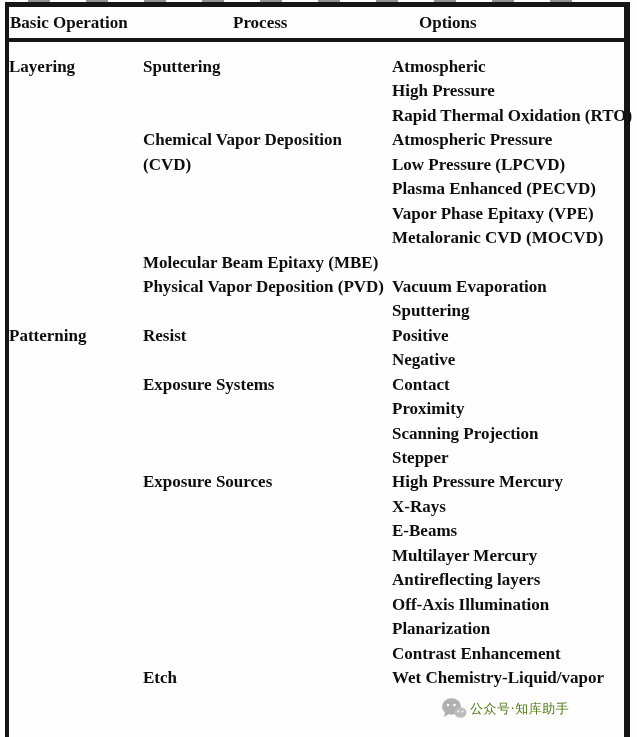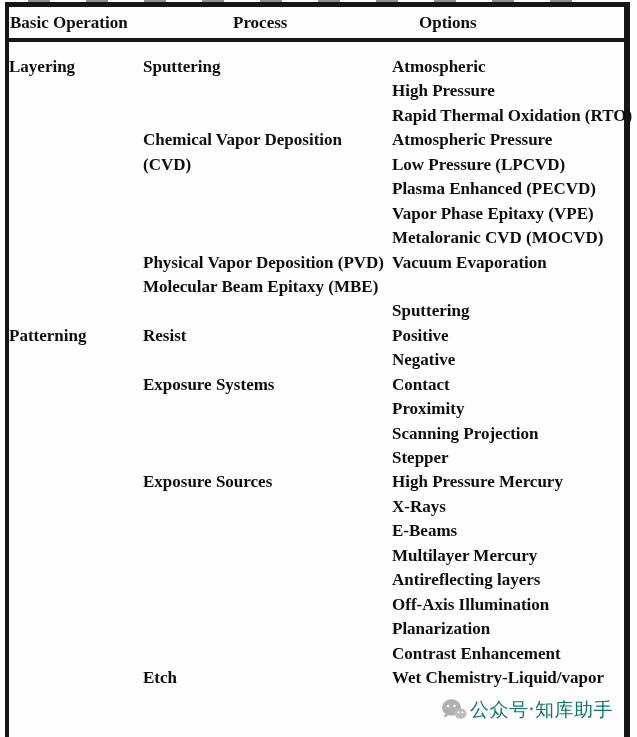--- a/index.html
+++ b/index.html
@@ -66,23 +66,23 @@
   .c1 { width: 134px; flex: 0 0 134px; }
   .c2 { width: 249px; flex: 0 0 249px; }
   .c3 { flex: 1 1 auto; }
 
   
   .watermark {
     position: absolute;
     left: 441px; top: 697px;
     display: flex;
     align-items: center;
-    color: #0f766e;
+    color: #4d7c0f;
     font-family: "DejaVu Sans", sans-serif;
-    font-size: 19px;
+    font-size: 13px;
     letter-spacing: 0.5px;
     z-index: 5;
     pointer-events: none;
   }
   .watermark svg { margin-right: 3px; opacity: 0.9; }
 </style>
 </head>
 <body>
 
 <div class="page">
@@ -141,28 +141,28 @@
     </div>
 
     <div class="row">
       <span class="c1"></span>
       <span class="c2"></span>
       <span class="c3">Metaloranic CVD (MOCVD)</span>
     </div>
 
     <div class="row">
       <span class="c1"></span>
+      <span class="c2">Molecular Beam Epitaxy (MBE)</span>
+      <span class="c3"></span>
+    </div>
+
+    <div class="row">
+      <span class="c1"></span>
       <span class="c2">Physical Vapor Deposition (PVD)</span>
       <span class="c3">Vacuum Evaporation</span>
-    </div>
-
-    <div class="row">
-      <span class="c1"></span>
-      <span class="c2">Molecular Beam Epitaxy (MBE)</span>
-      <span class="c3"></span>
     </div>
 
     <div class="row">
       <span class="c1"></span>
       <span class="c2"></span>
       <span class="c3">Sputtering</span>
     </div>
 
     <div class="row">
       <span class="c1">Patterning</span>

